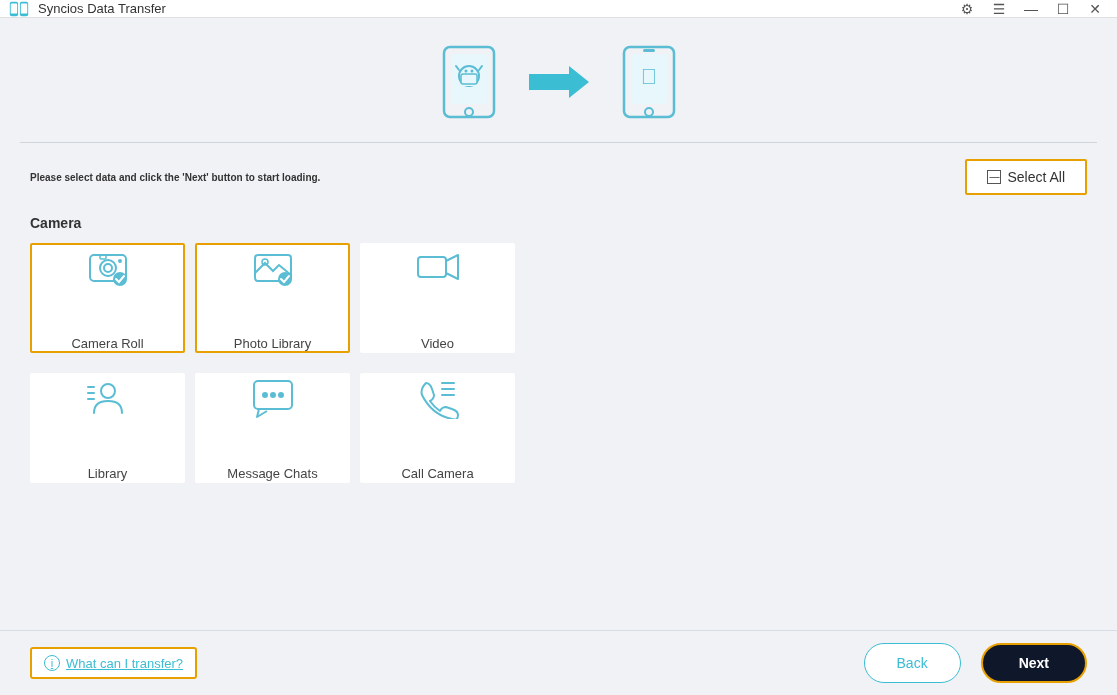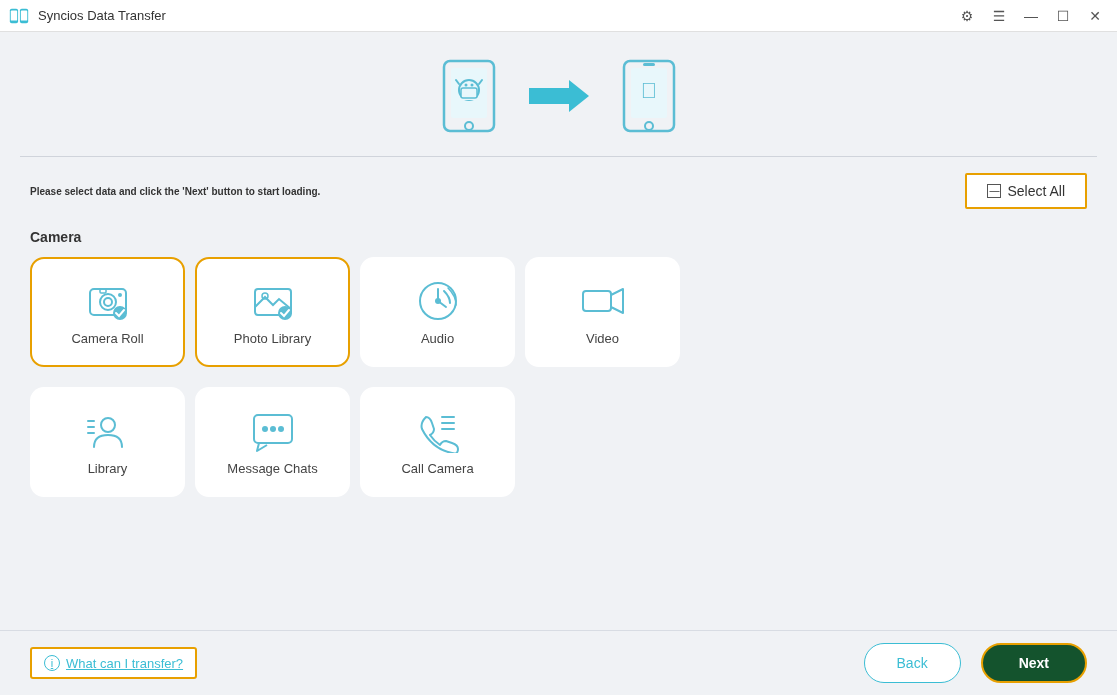--- a/index.html
+++ b/index.html
@@ -12,21 +12,21 @@
       display: flex;
       flex-direction: column;
     }
 
     
     .titlebar {
       display: flex;
       align-items: center;
       justify-content: space-between;
       background: #ffffff;
-      height: 32px;
+      height: 18px;
       padding: 0 8px;
       border-bottom: 1px solid #e0e0e0;
       flex-shrink: 0;
     }
     .titlebar-left {
       display: flex;
       align-items: center;
       gap: 8px;
     }
     .titlebar-logo {
@@ -142,25 +142,25 @@
       display: flex;
       gap: 10px;
       flex-wrap: wrap;
       margin-bottom: 20px;
     }
 
     .data-item {
       display: flex;
       flex-direction: column;
       align-items: center;
-      justify-content: center;
+      justify-content: space-between;
       width: 155px;
       height: 110px;
       background: white;
-      border-radius: 14px;
+      border-radius: 2px;
       border: 2px solid transparent;
       cursor: pointer;
       transition: border-color 0.2s;
       gap: 8px;
     }
     .data-item.selected {
       border: 2.5px solid #e8a000;
     }
 
     .item-icon {
@@ -207,21 +207,21 @@
       border: 1px solid #3bbdd4;
       background: white;
       color: #3bbdd4;
       font-size: 14px;
       border-radius: 20px;
       cursor: pointer;
     }
     .btn-next {
       padding: 10px 36px;
       border: 2px solid #e8a000;
-      background: #14532d;
+      background: #0f172a;
       color: white;
       font-size: 14px;
       border-radius: 20px;
       cursor: pointer;
       font-weight: 600;
     }
 
     
     svg { display: block; }
   </style>
@@ -322,32 +322,20 @@
             <polyline points="4,28 14,18 22,26 28,20 40,30" fill="none" stroke="#5bbdd4" stroke-width="2"></polyline>
             <circle cx="14" cy="17" r="3" fill="none" stroke="#5bbdd4" stroke-width="1.5"></circle>
 
             <circle cx="34" cy="34" r="7" fill="#5bbdd4"></circle>
             <polyline points="30,34 33,37 38,31" fill="none" stroke="white" stroke-width="2" stroke-linecap="round"></polyline>
           </svg>
         </div>
         <span class="item-label">Photo Library</span>
       </div>
 
-      <div class="data-item">
-        <div class="item-icon">
-          <svg width="44" height="44" viewBox="0 0 44 44">
-            <circle cx="22" cy="22" r="18" fill="none" stroke="#5bbdd4" stroke-width="2"></circle>
-            <path d="M22 10 L22 22 M22 22 L30 28" stroke="#5bbdd4" stroke-width="2" stroke-linecap="round" fill="none"></path>
-            <circle cx="22" cy="22" r="3" fill="#5bbdd4"></circle>
-            <path d="M28 12 Q34 18 34 24" stroke="#5bbdd4" stroke-width="2" fill="none" stroke-linecap="round"></path>
-            <path d="M32 9 Q40 17 40 26" stroke="#5bbdd4" stroke-width="1.5" fill="none" stroke-linecap="round"></path>
-          </svg>
-        </div>
-        <span class="item-label">Audio</span>
-      </div>
 
       <div class="data-item">
         <div class="item-icon">
           <svg width="44" height="44" viewBox="0 0 44 44">
             <rect x="2" y="12" width="28" height="20" rx="3" fill="none" stroke="#5bbdd4" stroke-width="2"></rect>
             <polygon points="30,16 42,10 42,34 30,28" fill="none" stroke="#5bbdd4" stroke-width="2" stroke-linejoin="round"></polygon>
           </svg>
         </div>
         <span class="item-label">Video</span>
       </div>

